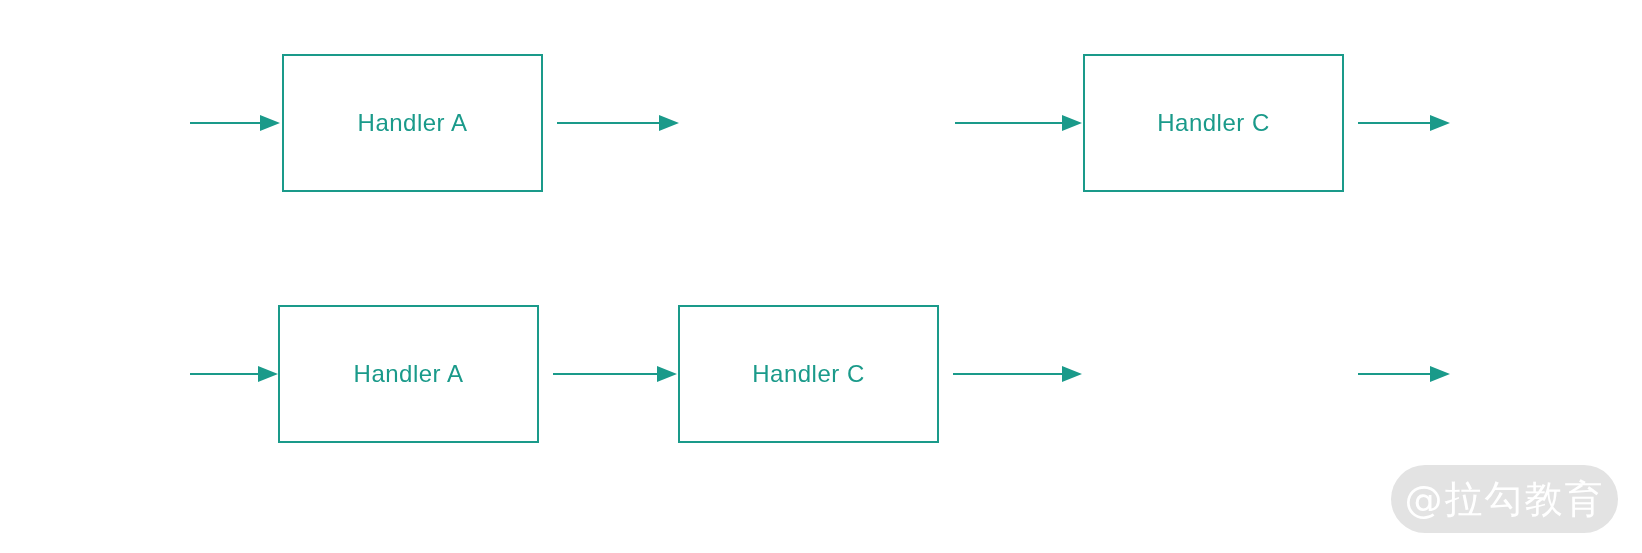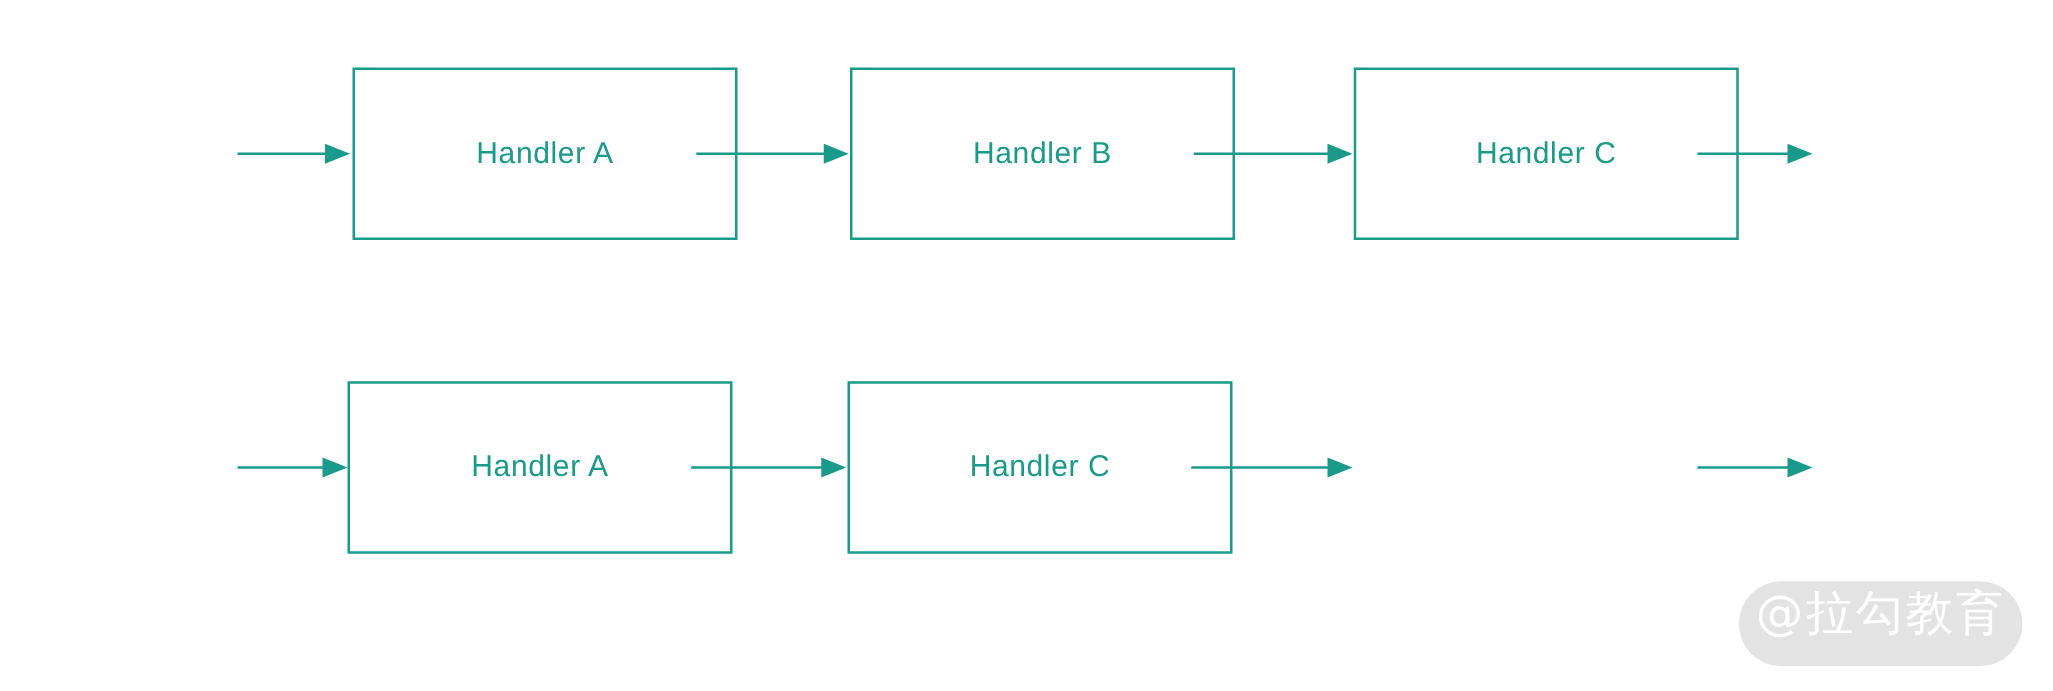--- a/index.html
+++ b/index.html
@@ -11,21 +11,21 @@
   .canvas {
     position: relative;
     width: 1642px;
     height: 553px;
     background: #ffffff;
     overflow: hidden;
   }
   
   .hbox {
     position: absolute;
-    width: 308px;
+    width: 261px;
     height: 138px;
     box-sizing: border-box;
     border: 2px solid var(--accent);
     background: #ffffff;
     display: flex;
     align-items: center;
     justify-content: center;
   }
   .hbox .label {
     color: var(--accent);
@@ -80,20 +80,21 @@
   .watermark {
     position: absolute;
     left: 1391px;
     top: 465px;
     width: 227px;
     height: 68px;
     border-radius: 34px;
     background: var(--wm-bg);
     color: var(--wm-text);
     display: flex;
+    align-items: center;
     justify-content: center;
     font-size: 38px;
     letter-spacing: 2px;
     font-family: "DejaVu Sans", "Liberation Sans", sans-serif;
   }
 </style>
 </head>
 <body>
 
 <div class="canvas">
@@ -105,23 +106,20 @@
 
   <div class="hbox r1 r1-a">
     <span class="label">Handler A</span>
   </div>
 
   <div class="arrow ar1 ar1-ab">
     <div class="shaft"></div>
     <div class="head"></div>
   </div>
 
-  <div class="hbox r1 r1-b">
-    <span class="label">Handler B</span>
-  </div>
 
   <div class="arrow ar1 ar1-bc">
     <div class="shaft"></div>
     <div class="head"></div>
   </div>
 
   <div class="hbox r1 r1-c">
     <span class="label">Handler C</span>
   </div>
 

